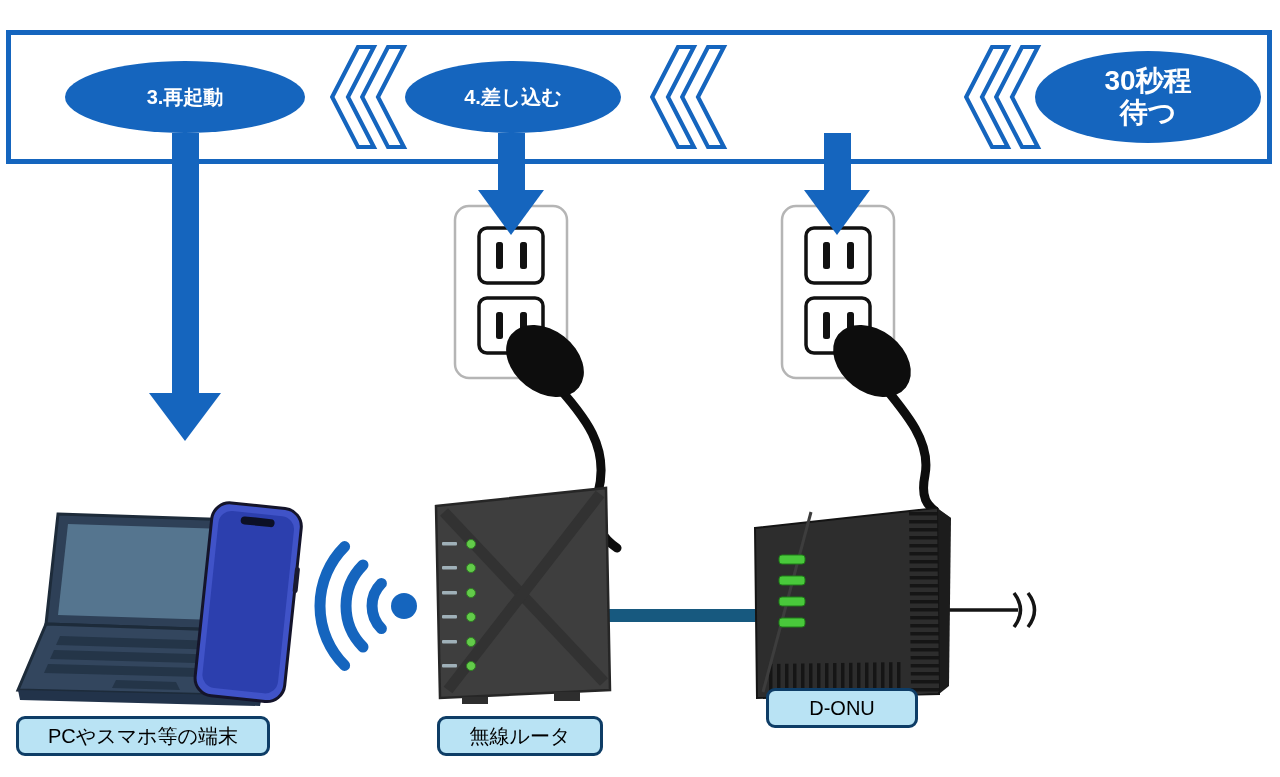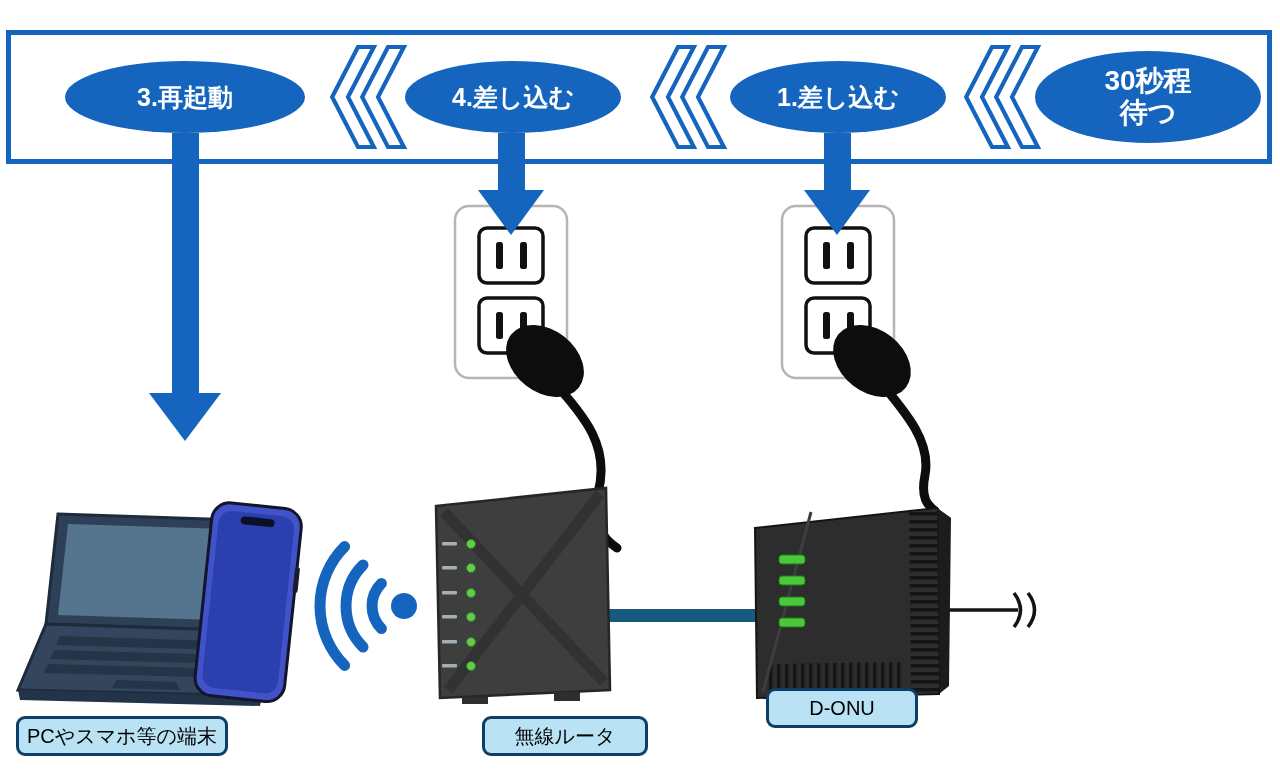--- a/index.html
+++ b/index.html
@@ -4,21 +4,21 @@
 <style>
   html,body{margin:0;padding:0;background:#fff;}
   body{font-family:"Liberation Sans","DejaVu Sans",sans-serif;}
   .stage{position:relative;width:1280px;height:777px;background:#fff;overflow:hidden;}
 
   
   .banner{position:absolute;left:6px;top:30px;width:1266px;height:134px;
     border:5px solid var(--accent-blue,#1565BE);box-sizing:border-box;background:#fff;z-index:4;}
   .step-ellipse{position:absolute;background:var(--accent-blue,#1565BE);border-radius:50%;
     display:flex;align-items:center;justify-content:center;color:#fff;font-weight:bold;
-    font-size:25px;text-align:center;}
+    font-size:20px;text-align:center;}
   .step-1{left:54px;top:26px;width:240px;height:72px;}
   .step-2{left:394px;top:26px;width:216px;height:72px;}
   .step-3{left:719px;top:26px;width:216px;height:72px;}
   .step-4{left:1024px;top:16px;width:226px;height:92px;font-size:28px;}
   .two-line{display:flex;flex-direction:column;line-height:1.15;}
   .chevrons{position:absolute;top:2px;width:80px;height:120px;}
   .chev-1{left:317px;} .chev-2{left:637px;} .chev-3{left:951px;}
 
   
   .arrow-shaft{position:absolute;background:var(--accent-blue,#1565BE);z-index:5;}
@@ -45,22 +45,22 @@
   .fiber{left:940px;top:584px;z-index:1;}
 
   .lan-line{position:absolute;left:608px;top:609px;width:150px;height:13px;
     background:var(--cable-blue,#17597F);z-index:1;}
 
   
   .device-label{position:absolute;height:40px;box-sizing:border-box;
     background:var(--label-bg,#B9E3F4);border:3px solid var(--label-border,#0E3D66);
     border-radius:9px;display:flex;align-items:center;justify-content:center;
     font-size:20px;color:#000;z-index:6;}
-  .label-terminals{left:16px;top:716px;width:212px;}
-  .label-router{left:437px;top:716px;width:166px;margin-left:45px;}
+  .label-terminals{left:16px;top:716px;width:254px;}
+  .label-router{left:437px;top:716px;width:166px;}
   .label-onu{left:766px;top:688px;width:152px;}
 </style>
 </head>
 <body>
 
 <div class="stage">
 
   <div class="lan-line"></div>
   <svg class="art fiber" width="120" height="60" viewBox="0 0 120 60">
     <path d="M0,26 L78,26" stroke="#141414" stroke-width="3.5" fill="none"></path>
@@ -189,23 +189,20 @@
       <path d="M36,5 L5,65 L36,125 L55,125 L24,65 L55,5 Z" fill="#fff" stroke="#1565BE" stroke-width="5"></path>
       <path d="M72,5 L41,65 L72,125 L91,125 L60,65 L91,5 Z" fill="#fff" stroke="#1565BE" stroke-width="5"></path>
     </svg>
     <div class="step-ellipse step-2">
       <span>4.差し込む</span>
     </div>
     <svg class="chevrons chev-2" viewBox="0 0 96 130">
       <path d="M36,5 L5,65 L36,125 L55,125 L24,65 L55,5 Z" fill="#fff" stroke="#1565BE" stroke-width="5"></path>
       <path d="M72,5 L41,65 L72,125 L91,125 L60,65 L91,5 Z" fill="#fff" stroke="#1565BE" stroke-width="5"></path>
     </svg>
-    <div class="step-ellipse step-3">
-      <span>1.差し込む</span>
-    </div>
     <svg class="chevrons chev-3" viewBox="0 0 96 130">
       <path d="M36,5 L5,65 L36,125 L55,125 L24,65 L55,5 Z" fill="#fff" stroke="#1565BE" stroke-width="5"></path>
       <path d="M72,5 L41,65 L72,125 L91,125 L60,65 L91,5 Z" fill="#fff" stroke="#1565BE" stroke-width="5"></path>
     </svg>
     <div class="step-ellipse step-4">
       <span class="two-line">
         <span>30秒程</span>
         <span>待つ</span>
       </span>
     </div>

